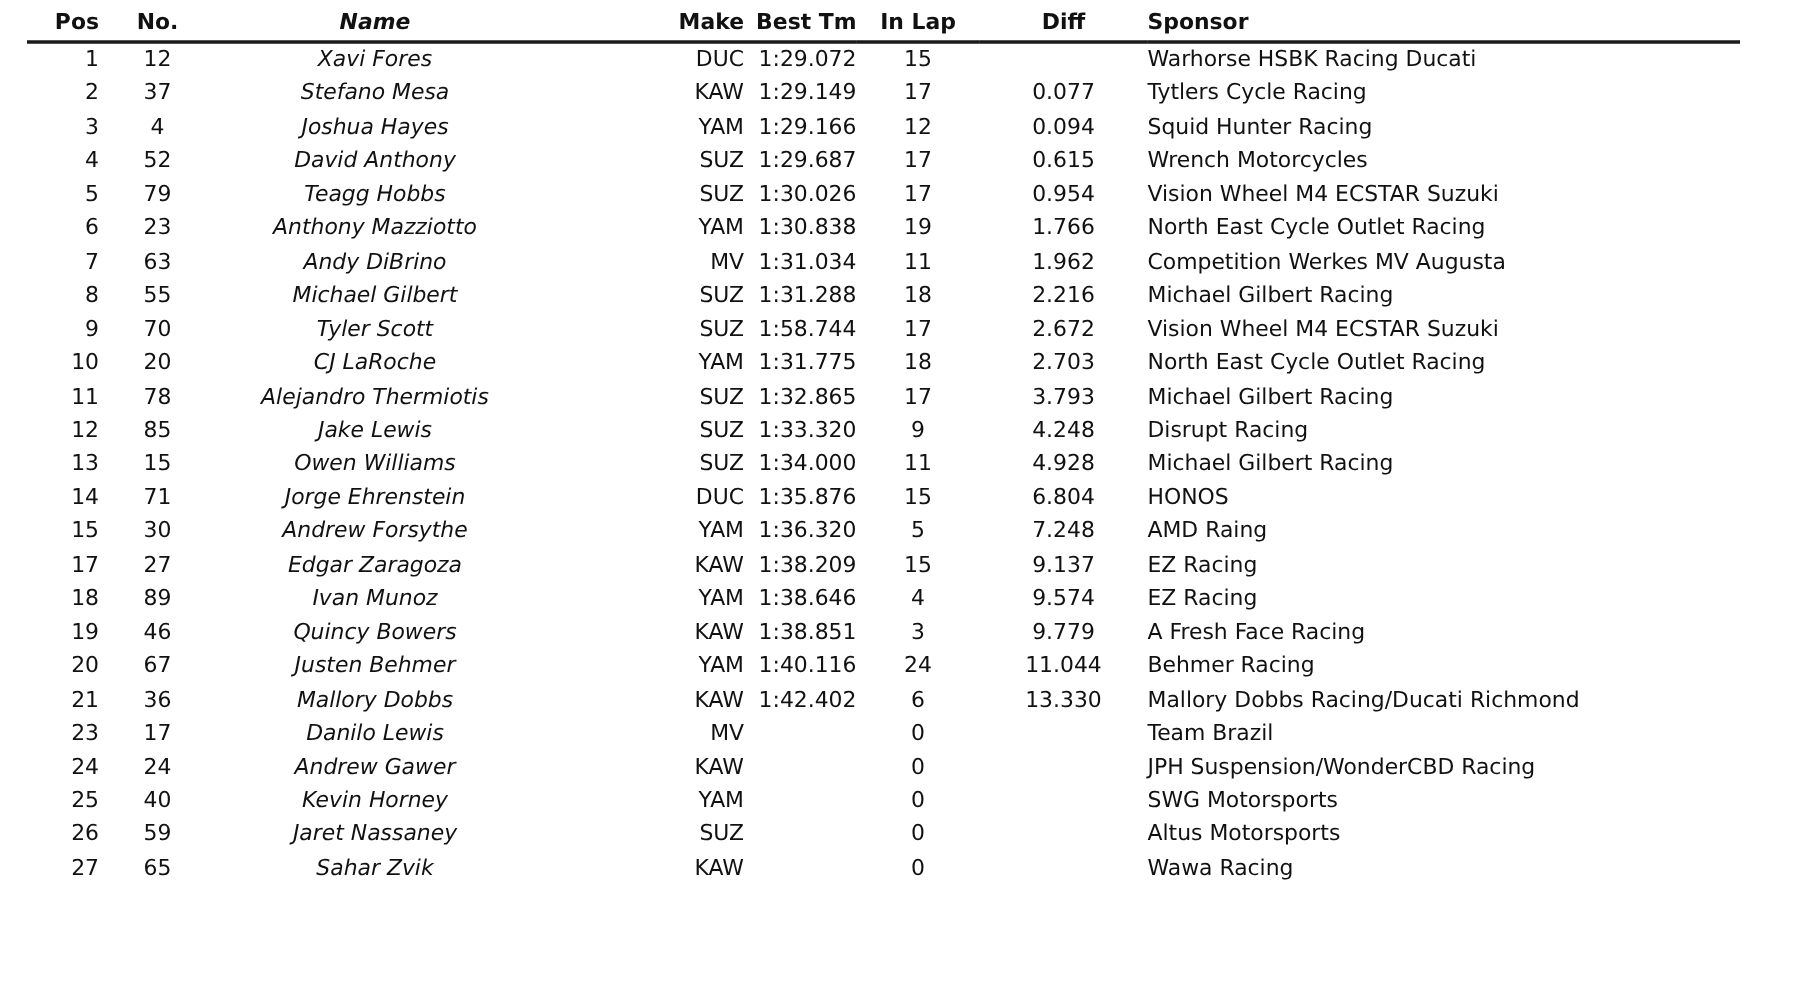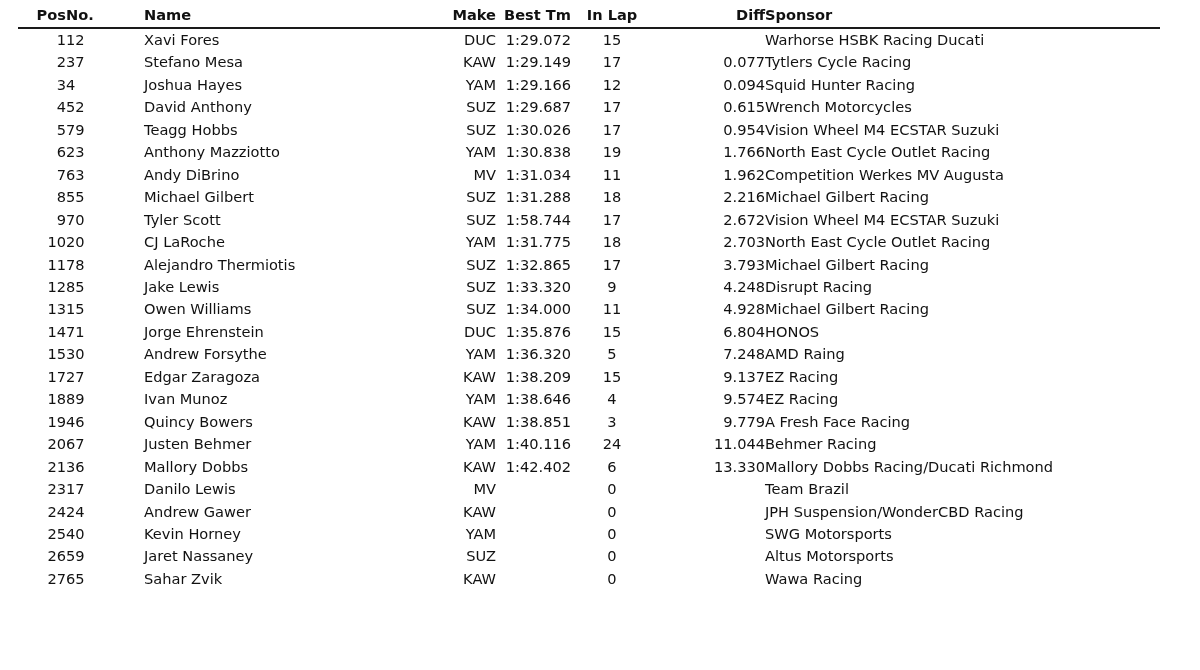--- a/index.html
+++ b/index.html
@@ -57,26 +57,26 @@
   col.c-pos     { width: 48px;  }
   col.c-no      { width: 78px;  }
   col.c-name    { width: 212px; }
   col.c-make    { width: 140px; }
   col.c-best    { width: 75px;  }
   col.c-inlap   { width: 82px;  }
   col.c-diff    { width: 112px; }
   col.c-sponsor { width: 395px; }
 
   .col-pos     { text-align: right; padding-right: 0px; }
-  .col-no      { text-align: left; padding-right: 13px; }
-  .col-name    { text-align: left;  padding-left: 1px; }
+  .col-no      { text-align: center; padding-right: 13px; }
+  .col-name    { text-align: center;  padding-left: 1px; font-style: italic; }
   .col-make    { text-align: right;  padding-left: 12px; }
   .col-best    { text-align: right; padding-right: 0px; }
   .col-inlap   { text-align: center; padding-right: 13px; }
-  .col-diff    { text-align: right; padding-right: 7px; }
+  .col-diff    { text-align: center; padding-right: 7px; }
   .col-sponsor { text-align: left;  padding-left: 7px; }
 
   thead th.col-name    { padding-left: 1px; }
   thead th.col-sponsor { padding-left: 7px; }
 </style>
 </head>
 <body>
 
 <div class="sheet">
 

